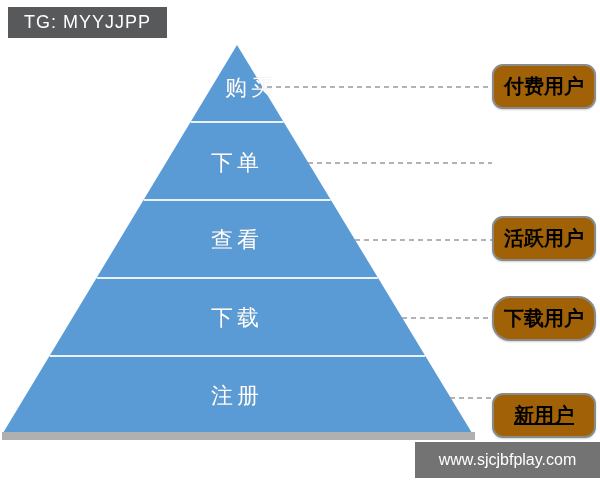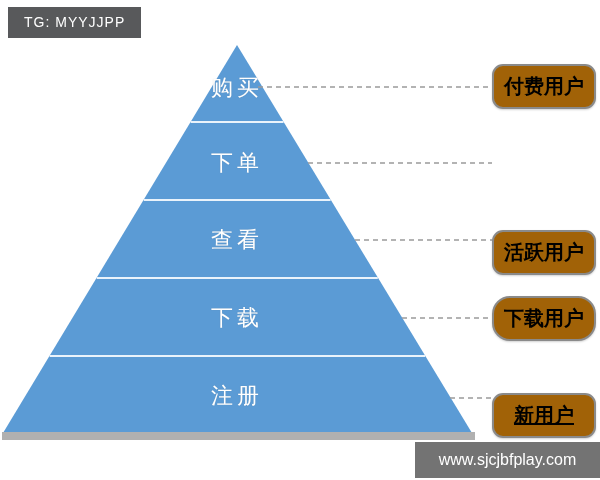--- a/index.html
+++ b/index.html
@@ -13,21 +13,21 @@
   }
   .badge {
     position: absolute;
     left: 8px;
     top: 7px;
     height: 31px;
     line-height: 31px;
     padding: 0 16px;
     background: #58595b;
     color: #ffffff;
-    font-size: 14px;
+    font-size: 18px;
     letter-spacing: 1px;
     box-sizing: border-box;
   }
   svg.pyr { position: absolute; left: 0; top: 0; }
   .stage-label {
     position: absolute;
     transform: translate(-50%, -50%);
     color: #ffffff;
     font-size: 22px;
     letter-spacing: 4px;
@@ -85,26 +85,26 @@
     <line x1="96.8" y1="278" x2="377.8" y2="278" stroke-width="2" stroke="#eaf3fb"></line>
     <line x1="49.7" y1="356" x2="425.2" y2="356" stroke-width="2" stroke="#eaf3fb"></line>
 
     <line x1="258" y1="87" x2="492" y2="87" stroke-width="1.5" stroke-dasharray="5,4" stroke="#9a9a9a"></line>
     <line x1="308" y1="163" x2="492" y2="163" stroke-width="1.5" stroke-dasharray="5,4" stroke="#9a9a9a"></line>
     <line x1="355" y1="240" x2="492" y2="240" stroke-width="1.5" stroke-dasharray="5,4" stroke="#9a9a9a"></line>
     <line x1="402" y1="318" x2="492" y2="318" stroke-width="1.5" stroke-dasharray="5,4" stroke="#9a9a9a"></line>
     <line x1="450" y1="398" x2="492" y2="398" stroke-width="1.5" stroke-dasharray="5,4" stroke="#9a9a9a"></line>
   </svg>
 
-  <div class="stage-label" style="left:237px; top:88px;">购买</div>
+  <div class="stage-label" style="left:251px; top:88px;">购买</div>
   <div class="stage-label" style="left:237px; top:163px;">下单</div>
   <div class="stage-label" style="left:237px; top:240px;">查看</div>
   <div class="stage-label" style="left:237px; top:318px;">下载</div>
   <div class="stage-label" style="left:237px; top:396px;">注册</div>
 
   <div class="user-box" style="top:64px;">付费用户</div>
-  <div class="user-box" style="top:230px;">活跃用户</div>
+  <div class="user-box" style="top:216px;">活跃用户</div>
   <div class="user-box" style="top:296px;border-radius:18px;">下载用户</div>
   <div class="user-box" style="top:393px;text-decoration:underline;">新用户</div>
 
   <div class="watermark">www.sjcjbfplay.com</div>
 
 </div>
 
 </body></html>

